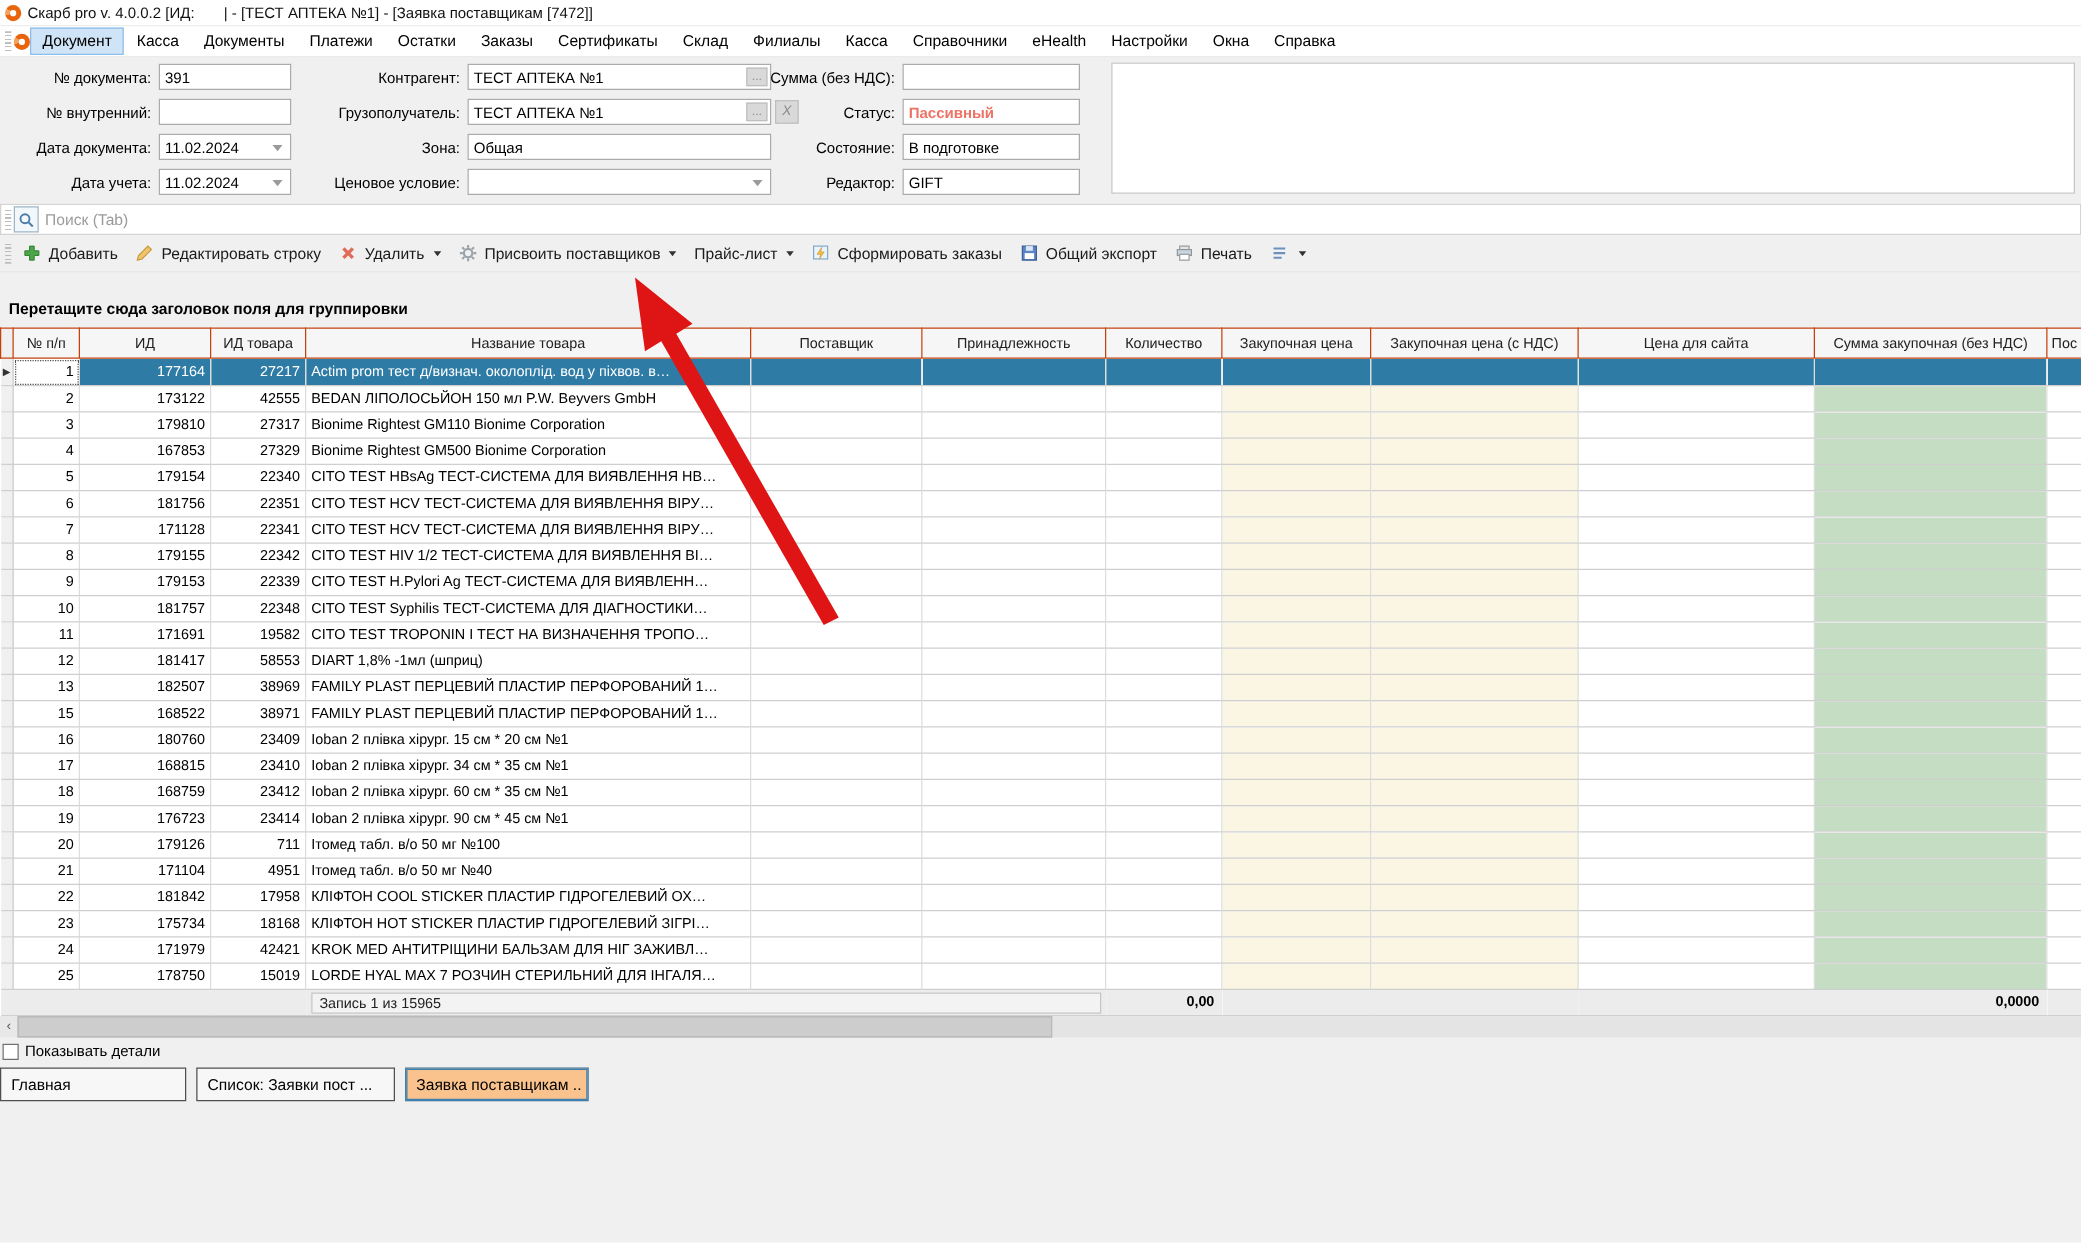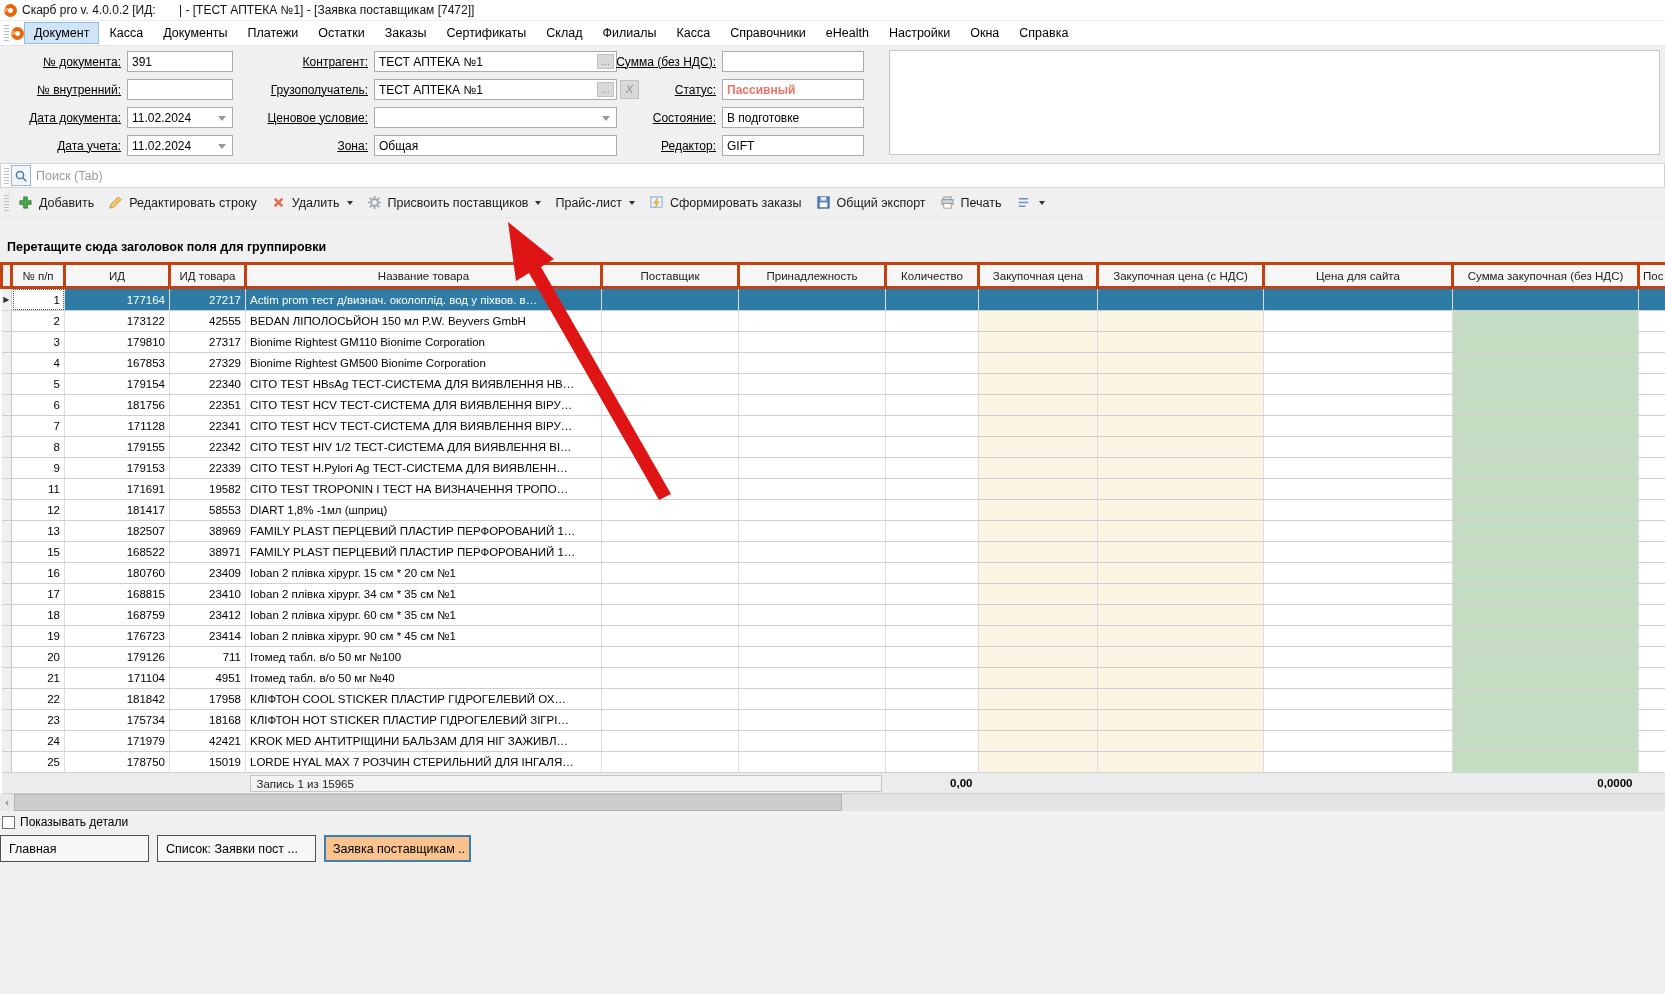--- a/index.html
+++ b/index.html
@@ -19,42 +19,42 @@
   .gripper { width:5px; height:16px; margin:0 2px; background:repeating-linear-gradient(to bottom,#BDBDBD 0 1px,transparent 1px 3px); flex:0 0 auto;}
   .menu-item { padding:3px 9px; font-size:12.5px; cursor:default; border:1px solid transparent;}
   .menu-item.active { background:#CFE4F7; border-color:#8EBEE8;}
   
   #formpanel { position:relative; height:115px; background:#F0F0F0;}
   .f-col { position:absolute; top:5px; display:flex; flex-direction:column; gap:7px;}
   #form-left { left:8px;}
   #form-middle { left:228px;}
   #form-right { left:604px;}
   .f-row { display:flex; align-items:center; height:21px;}
-  .f-label { text-align:right; margin-right:6px; font-size:12px; color:#000; flex:0 0 auto;text-decoration:underline;}
+  .f-label { text-align:right; margin-right:6px; font-size:12px; color:#000; flex:0 0 auto;}
   .f-input { position:relative; height:21px; background:#FFF; border:1px solid #ABABAB; display:flex; align-items:center; padding:0 4px; overflow:hidden; flex:0 0 auto;}
   .f-value { font-size:12px; white-space:nowrap;}
   .f-value.status { color:var(--status-text); font-weight:bold;}
   .chev { position:absolute; right:6px; top:8px; width:0; height:0; border-left:4px solid transparent; border-right:4px solid transparent; border-top:5px solid #9A9A9A;}
   .mini-btn { position:absolute; right:2px; top:2px; width:17px; height:15px; background:#D9D9D9; border:1px solid #BFBFBF; color:#8C8C8C; font-size:10px; line-height:13px; text-align:center;}
   .x-btn { position:static; margin-left:3px; width:19px; height:19px; flex:0 0 auto; line-height:17px; font-size:11px; font-style:italic;}
   #comment-box { position:absolute; left:889px; top:4px; width:771px; height:105px; background:#FFF; border:1px solid #C6C6C6;}
   
   #searchbar { margin-top:2px; height:25px; background:#FFF; border:1px solid #D3D3D3; display:flex; align-items:center; padding-left:1px;}
   .search-iconbox { width:20px; height:21px; border:1px solid #9FB6C6; background:#F2F7FB; display:flex; align-items:center; justify-content:center; flex:0 0 auto;}
   #search-placeholder { color:#9B9B9B; margin-left:5px; font-size:12.5px;}
   
   #toolbar { height:30px; display:flex; align-items:center; padding-left:2px; background:#F0F0F0; border-bottom:1px solid #E5E5E5;}
   .tb-btn { display:flex; align-items:center; gap:5px; padding:4px 7px; font-size:12.5px; color:#1a1a1a; cursor:default;}
   .tb-icon { width:16px; height:16px; display:inline-flex;}
   .caret { width:0; height:0; border-left:3.5px solid transparent; border-right:3.5px solid transparent; border-top:4px solid #333; margin-left:2px;}
   
   #groupby { height:44px; background:#F0F0F0; display:flex; align-items:flex-end; padding:0 0 8px 7px; font-weight:bold; font-size:12.5px;}
   
   #grid { border-collapse:collapse; table-layout:fixed; width:1665px; background:#FFF;}
-  #grid th { height:24px; background:#F6F6F6; border:3px solid #c2410c; font-weight:normal; font-size:11.5px; color:#222; text-align:center; padding:0 3px; white-space:nowrap; overflow:hidden;}
+  #grid th { height:24px; background:#F6F6F6; border:1px solid #c2410c; font-weight:normal; font-size:11.5px; color:#222; text-align:center; padding:0 3px; white-space:nowrap; overflow:hidden;}
   #grid th.sel-h { background:#EFEFEF;}
   #grid td { height:21px; border-right:1px solid #DDDDDD; border-bottom:1px solid #CFCFCF; font-size:11.5px; padding:0 4px; white-space:nowrap; overflow:hidden;}
   #grid td.sel-cell { background:#F0F0F0; border-right:1px solid #C9C9C9; padding:0;}
   .row-arrow { font-size:8px; color:#333; display:block; text-align:center; line-height:21px;}
   #grid td.c-num,#grid td.c-id,#grid td.c-pid { text-align:right;}
   #grid td.cream { background:var(--cream-column);}
   #grid td.green { background:var(--green-column);}
   #grid tbody tr.selected td { background:var(--selected-row) !important; color:#FFF;}
   #grid tbody tr.selected td.sel-cell { background:#F0F0F0 !important;}
   #grid tbody tr.selected td.focus-cell { background:#FFF !important; color:#000; outline:1px dotted #555; outline-offset:-2px;}
@@ -144,30 +144,30 @@
       </div>
       <div class="f-row">
         <div class="f-label" style="width: 140px;">Грузополучатель:</div>
         <div class="f-input" style="width: 243px;">
           <span class="f-value">ТЕСТ АПТЕКА №1</span>
           <span class="mini-btn">...</span>
         </div>
         <span class="mini-btn x-btn">X</span>
       </div>
       <div class="f-row">
+        <div class="f-label" style="width: 140px;">Зона:</div>
+        <div class="f-input" style="width: 243px;">
+          <span class="f-value">Общая</span>
+        </div>
+      </div>
+      <div class="f-row">
         <div class="f-label" style="width: 140px;">Ценовое условие:</div>
         <div class="f-input" style="width: 243px;">
           <span class="f-value"></span>
           <span class="chev"></span>
-        </div>
-      </div>
-      <div class="f-row">
-        <div class="f-label" style="width: 140px;">Зона:</div>
-        <div class="f-input" style="width: 243px;">
-          <span class="f-value">Общая</span>
         </div>
       </div>
     </div>
   <div class="f-col" id="form-right">
       <div class="f-row">
         <div class="f-label" style="width: 112px;">Сумма (без НДС):</div>
         <div class="f-input" style="width: 142px;">
           <span class="f-value"></span>
         </div>
       </div>
@@ -460,20 +460,35 @@
         <td></td>
         <td></td>
         <td class="cream"></td>
         <td class="cream"></td>
         <td></td>
         <td class="green"></td>
         <td></td>
       </tr>
       <tr>
         <td class="sel-cell"></td>
+        <td class="c-num">10</td>
+        <td class="c-id">181757</td>
+        <td class="c-pid">22348</td>
+        <td class="c-name">CITO TEST Syphilis ТЕСТ-СИСТЕМА ДЛЯ ДІАГНОСТИКИ…</td>
+        <td></td>
+        <td></td>
+        <td></td>
+        <td class="cream"></td>
+        <td class="cream"></td>
+        <td></td>
+        <td class="green"></td>
+        <td></td>
+      </tr>
+      <tr>
+        <td class="sel-cell"></td>
         <td class="c-num">11</td>
         <td class="c-id">171691</td>
         <td class="c-pid">19582</td>
         <td class="c-name">CITO TEST TROPONIN I ТЕСТ НА ВИЗНАЧЕННЯ ТРОПО…</td>
         <td></td>
         <td></td>
         <td></td>
         <td class="cream"></td>
         <td class="cream"></td>
         <td></td>

